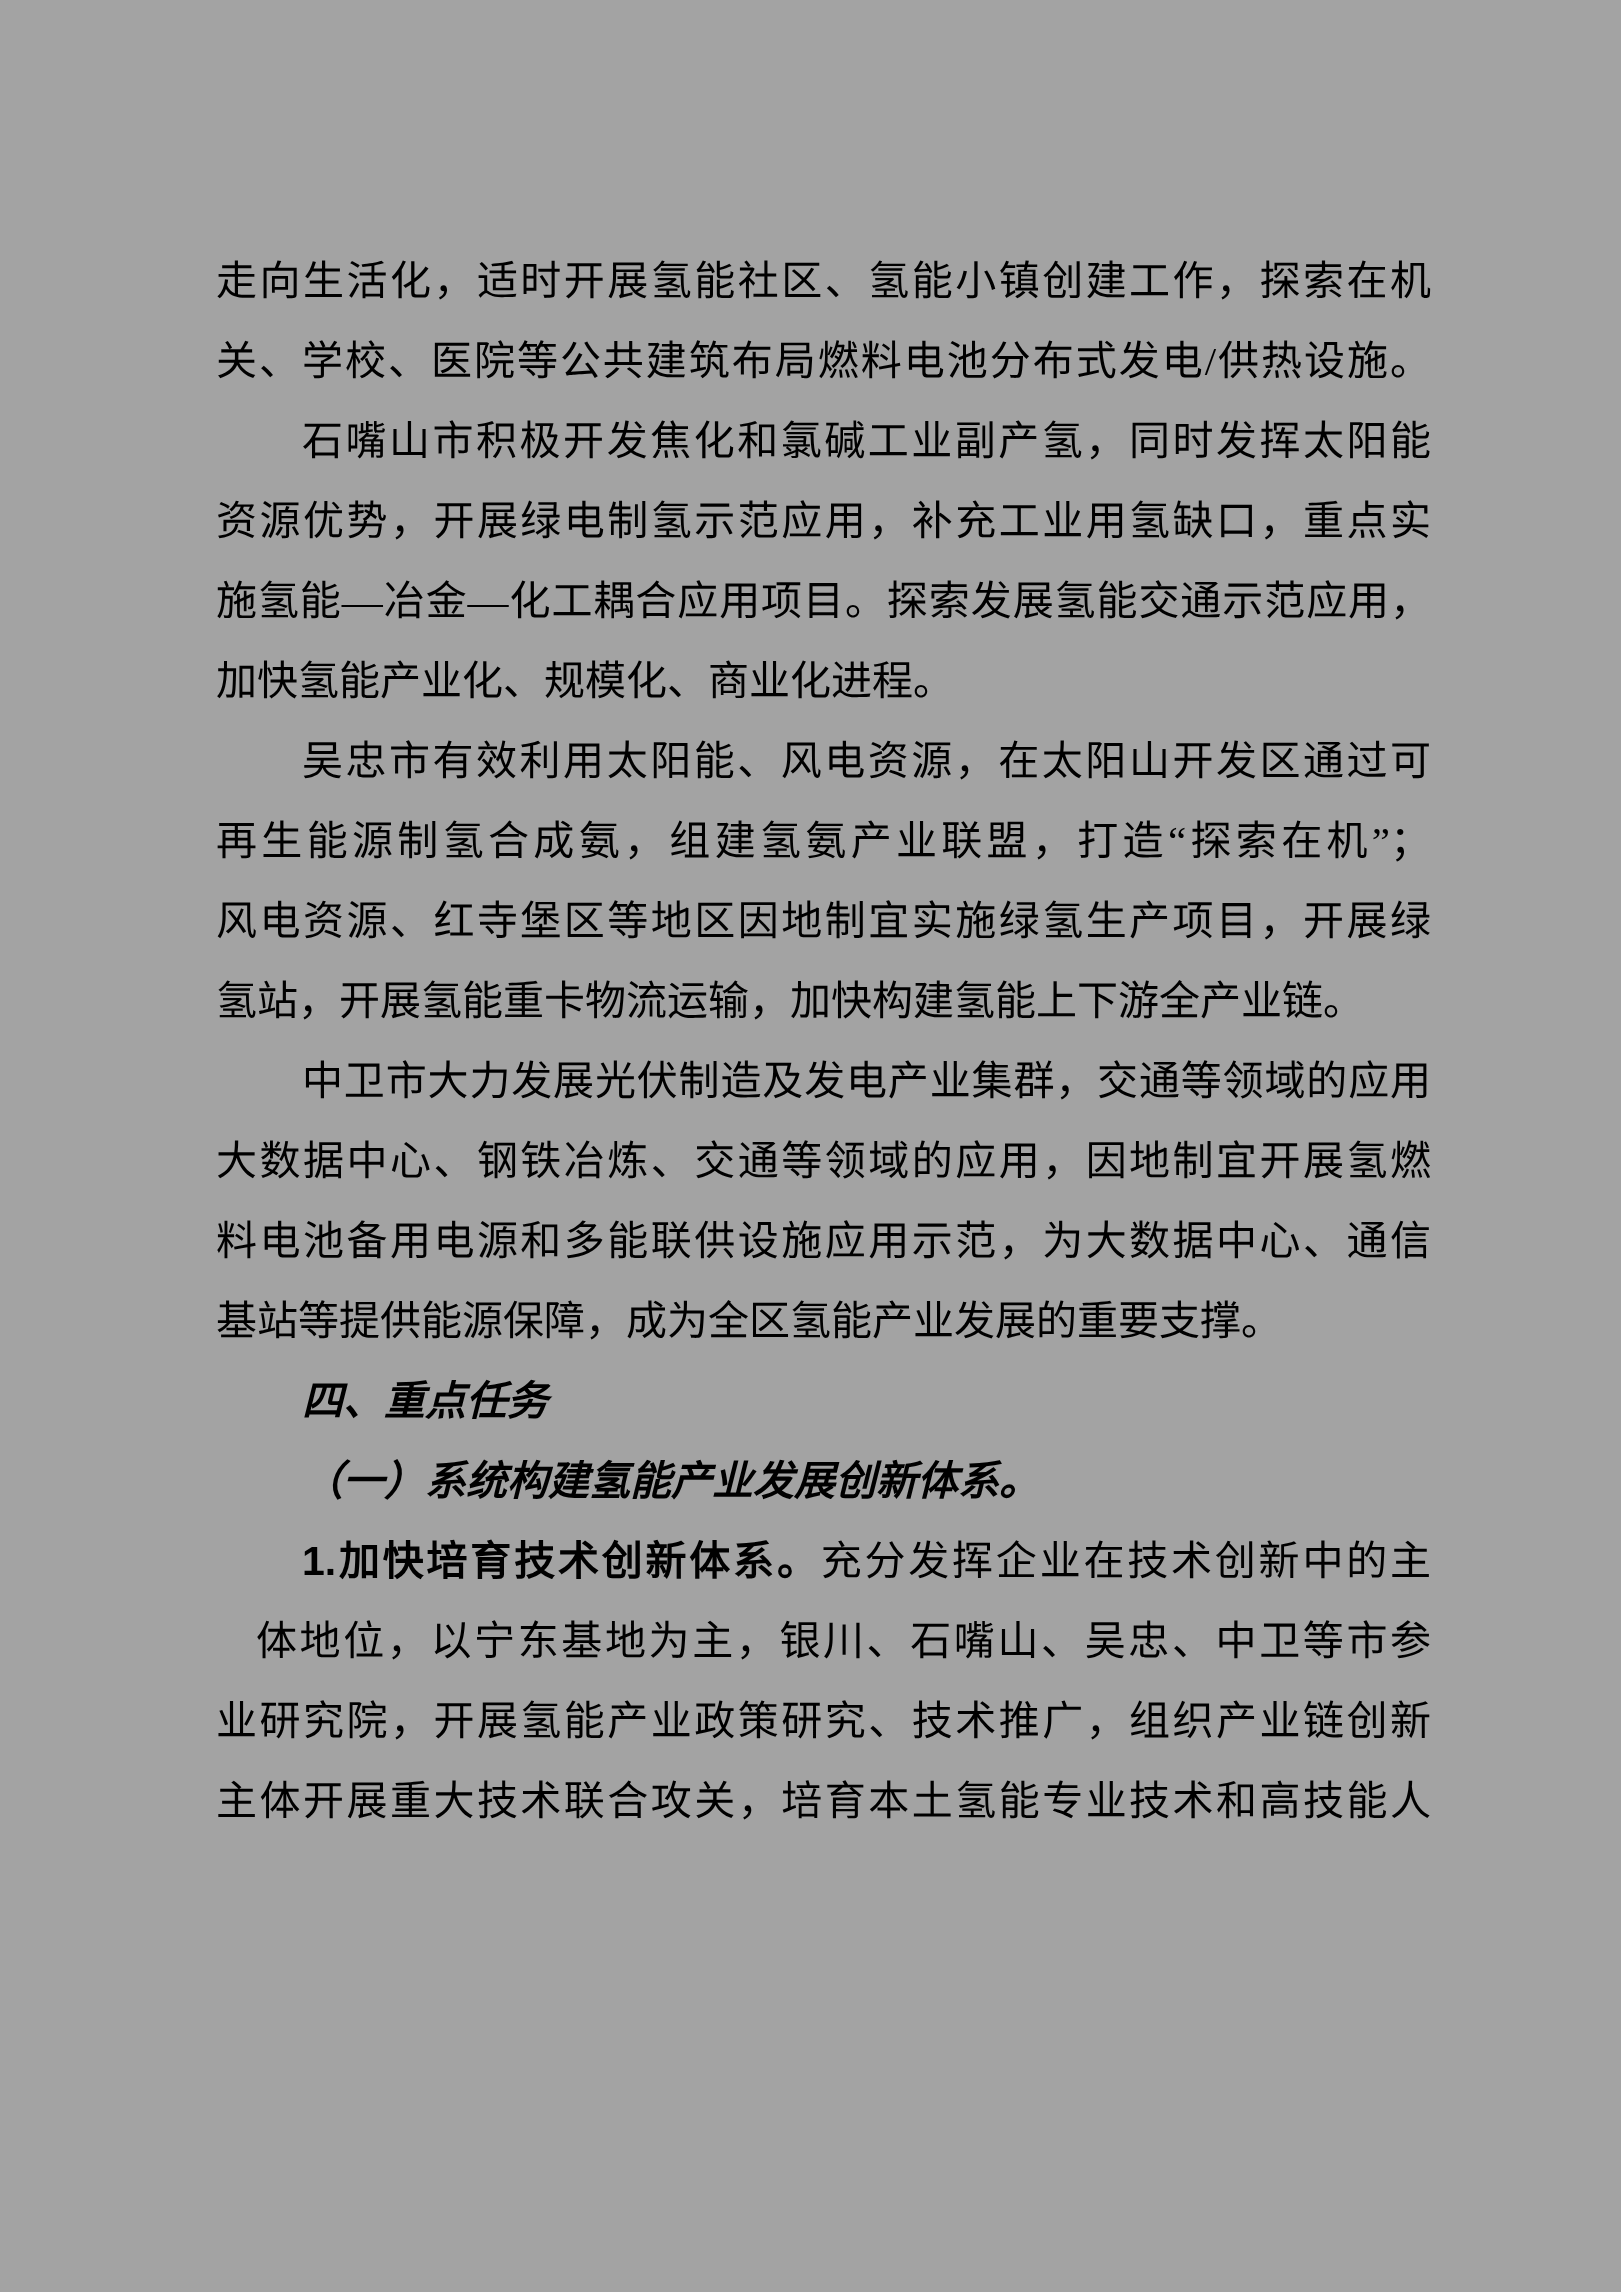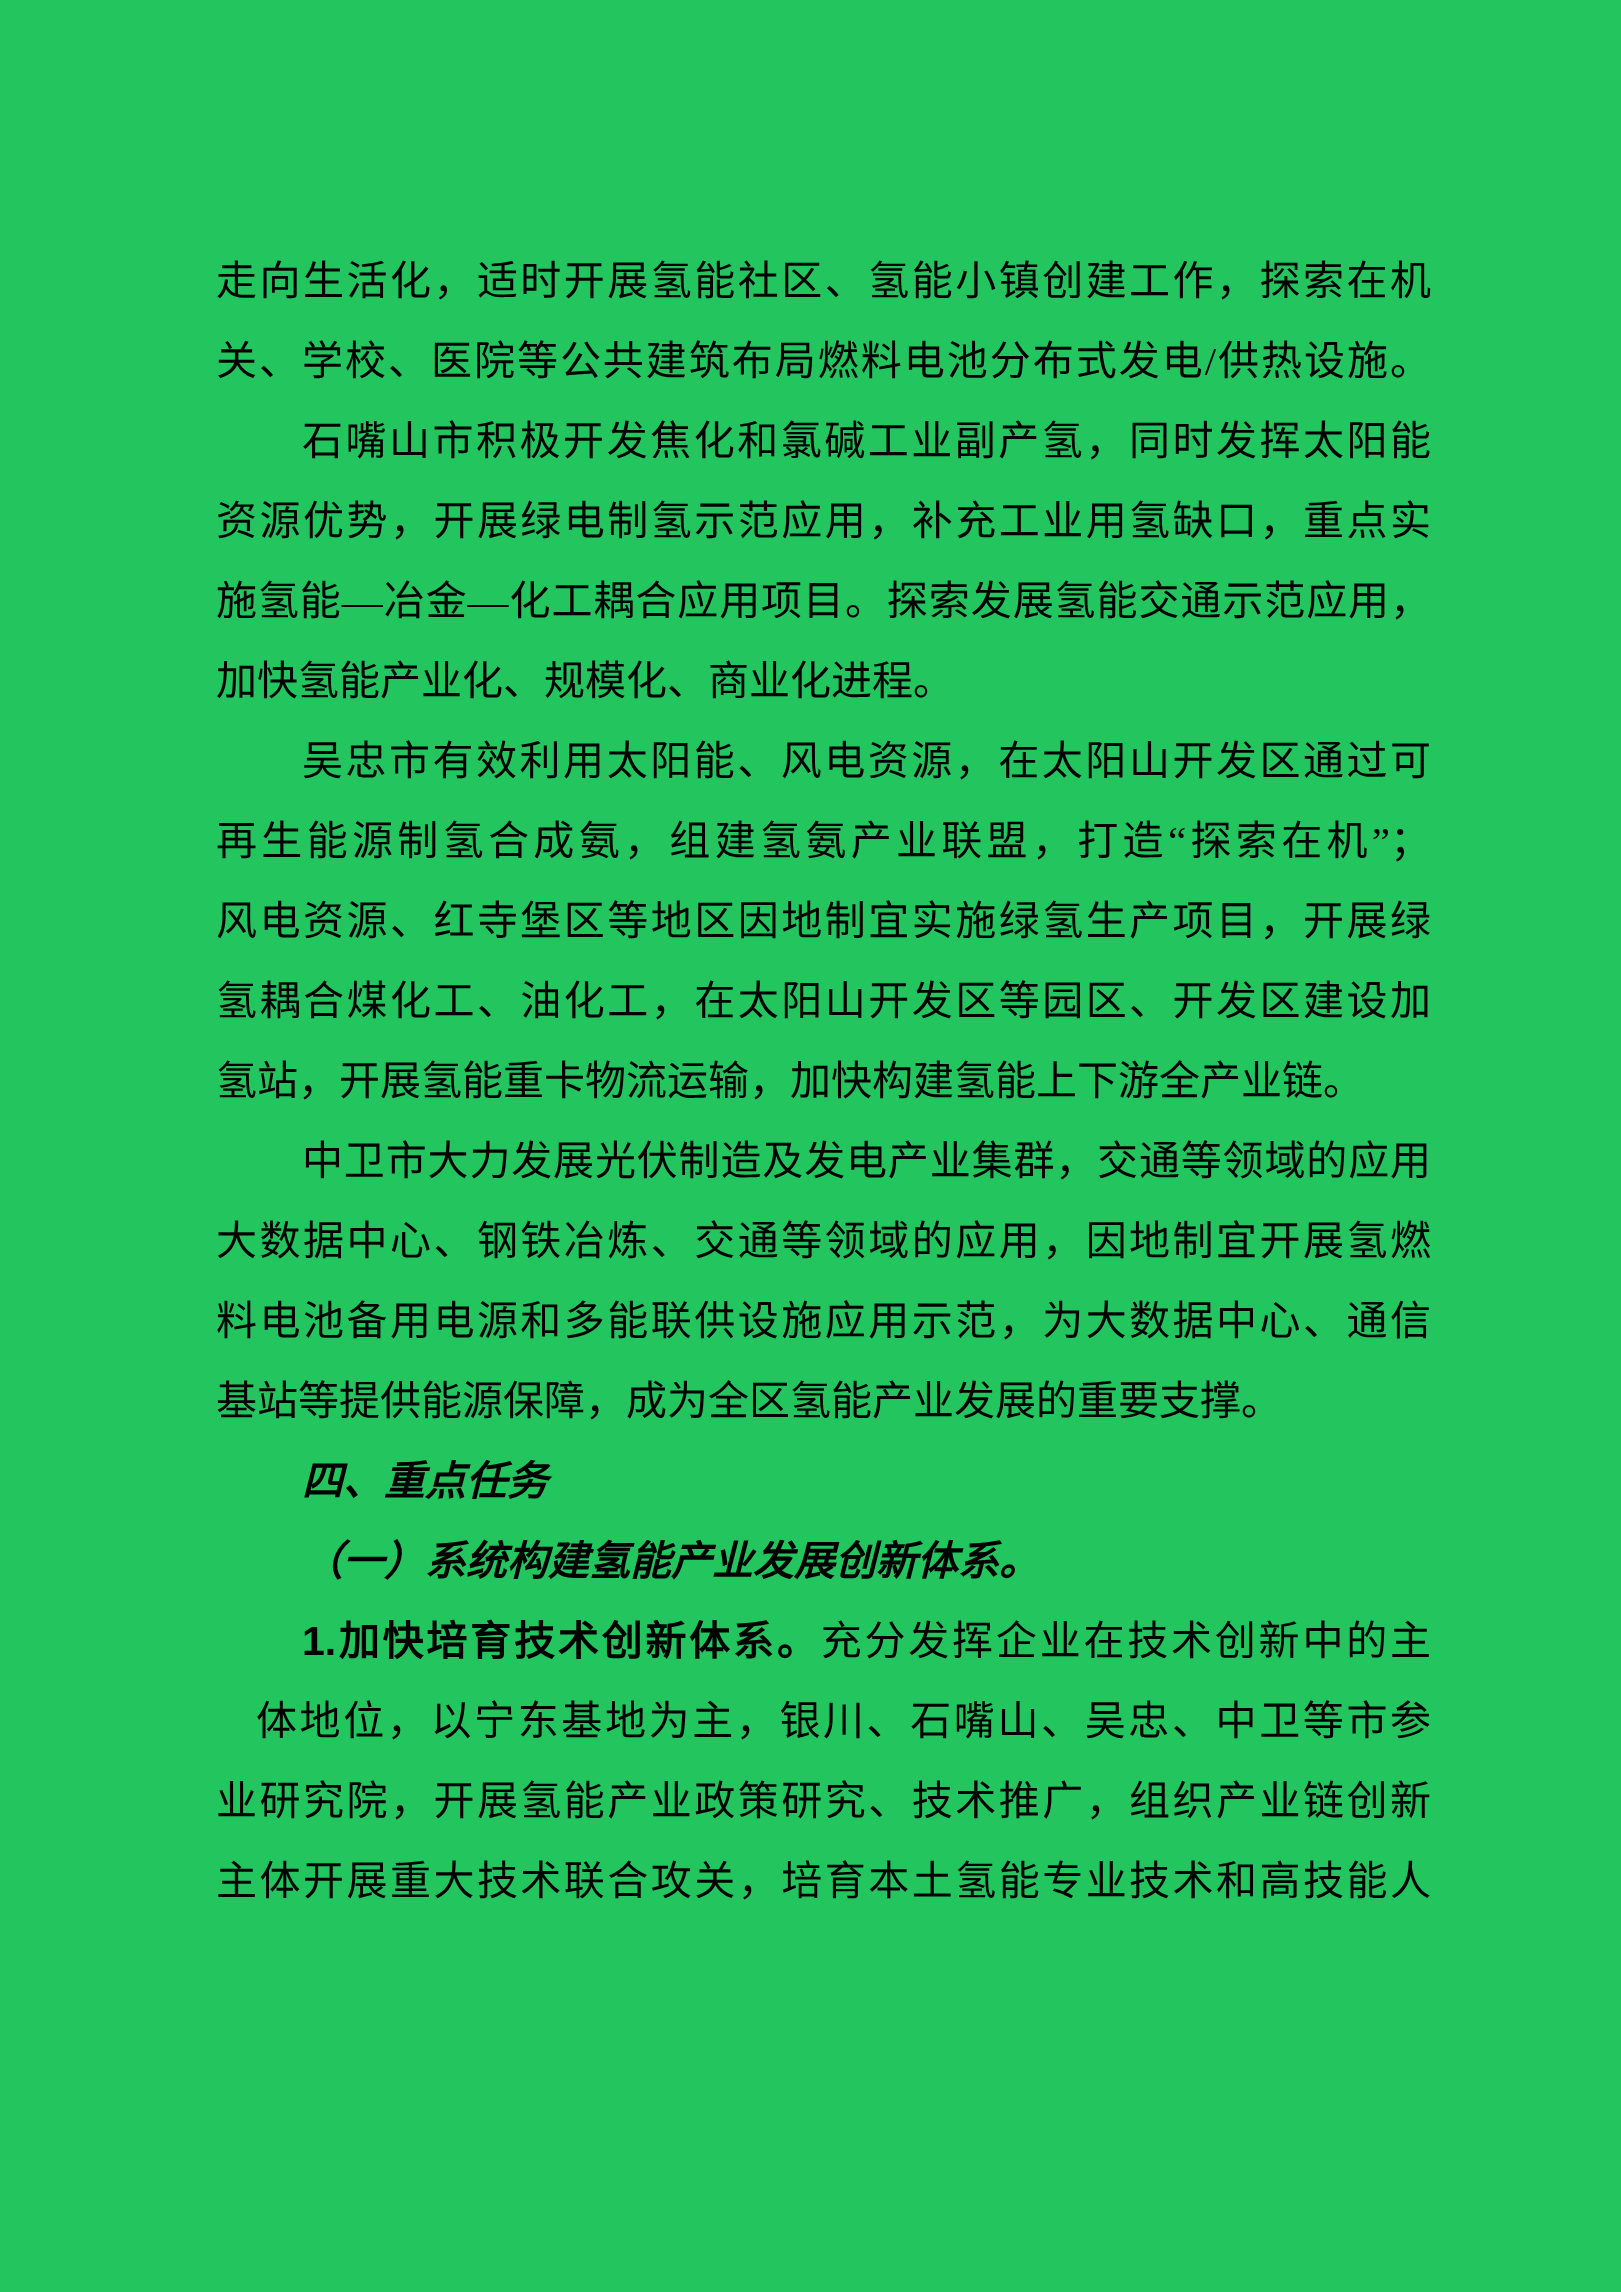--- a/index.html
+++ b/index.html
@@ -50,32 +50,31 @@
   
   .seg-heading2 {
     font-family: Liberation Sans, sans-serif;
     font-weight: bold;
     font-style: italic;
   }
 </style>
 </head>
 <body>
 
-<div class="page" style="background: #22c55e;">
+<div class="page" style="background: #a3a3a3;">
   <div class="text-block">
       <div class="line just" style="color: rgb(0, 0, 0);"><span class="seg-body">走向生活化，适时开展氢能社区、氢能小镇创建工作，探索在机</span></div>
       <div class="line just" style="color: rgb(0, 0, 0);"><span class="seg-body">关、学校、医院等公共建筑布局燃料电池分布式发电/供热设施。</span></div>
       <div class="line just ind" style="color: rgb(0, 0, 0);"><span class="seg-body">石嘴山市积极开发焦化和氯碱工业副产氢，同时发挥太阳能</span></div>
       <div class="line just" style="color: rgb(0, 0, 0);"><span class="seg-body">资源优势，开展绿电制氢示范应用，补充工业用氢缺口，重点实</span></div>
       <div class="line just" style="color: rgb(0, 0, 0);"><span class="seg-body">施氢能—冶金—化工耦合应用项目。探索发展氢能交通示范应用，</span></div>
       <div class="line" style="color: rgb(0, 0, 0);"><span class="seg-body">加快氢能产业化、规模化、商业化进程。</span></div>
       <div class="line just ind" style="color: rgb(0, 0, 0);"><span class="seg-body">吴忠市有效利用太阳能、风电资源，在太阳山开发区通过可</span></div>
       <div class="line just" style="color: rgb(0, 0, 0);"><span class="seg-body">再生能源制氢合成氨，组建氢氨产业联盟，打造“探索在机”；</span></div>
       <div class="line just" style="color: rgb(0, 0, 0);"><span class="seg-body">风电资源、红寺堡区等地区因地制宜实施绿氢生产项目，开展绿</span></div>
-      <div class="line just" style="color: rgb(0, 0, 0);"><span class="seg-body">氢耦合煤化工、油化工，在太阳山开发区等园区、开发区建设加</span></div>
       <div class="line" style="color: rgb(0, 0, 0);"><span class="seg-body">氢站，开展氢能重卡物流运输，加快构建氢能上下游全产业链。</span></div>
       <div class="line just ind" style="color: rgb(0, 0, 0);"><span class="seg-body">中卫市大力发展光伏制造及发电产业集群，交通等领域的应用</span></div>
       <div class="line just" style="color: rgb(0, 0, 0);"><span class="seg-body">大数据中心、钢铁冶炼、交通等领域的应用，因地制宜开展氢燃</span></div>
       <div class="line just" style="color: rgb(0, 0, 0);"><span class="seg-body">料电池备用电源和多能联供设施应用示范，为大数据中心、通信</span></div>
       <div class="line" style="color: rgb(0, 0, 0);"><span class="seg-body">基站等提供能源保障，成为全区氢能产业发展的重要支撑。</span></div>
       <div class="line ind" style="color: rgb(0, 0, 0); font-style: italic;"><span class="seg-heading1">四、重点任务</span></div>
       <div class="line ind" style="color: rgb(0, 0, 0);"><span class="seg-heading2">（一）系统构建氢能产业发展创新体系。</span></div>
       <div class="line just ind" style="color: rgb(0, 0, 0);"><span class="seg-strong">1.加快培育技术创新体系。</span><span class="seg-body">充分发挥企业在技术创新中的主</span></div>
       <div class="line just" style="color: rgb(0, 0, 0); margin-left: 40px;"><span class="seg-body">体地位，以宁东基地为主，银川、石嘴山、吴忠、中卫等市参与，</span></div>
       <div class="line just" style="color: rgb(0, 0, 0);"><span class="seg-body">业研究院，开展氢能产业政策研究、技术推广，组织产业链创新</span></div>

